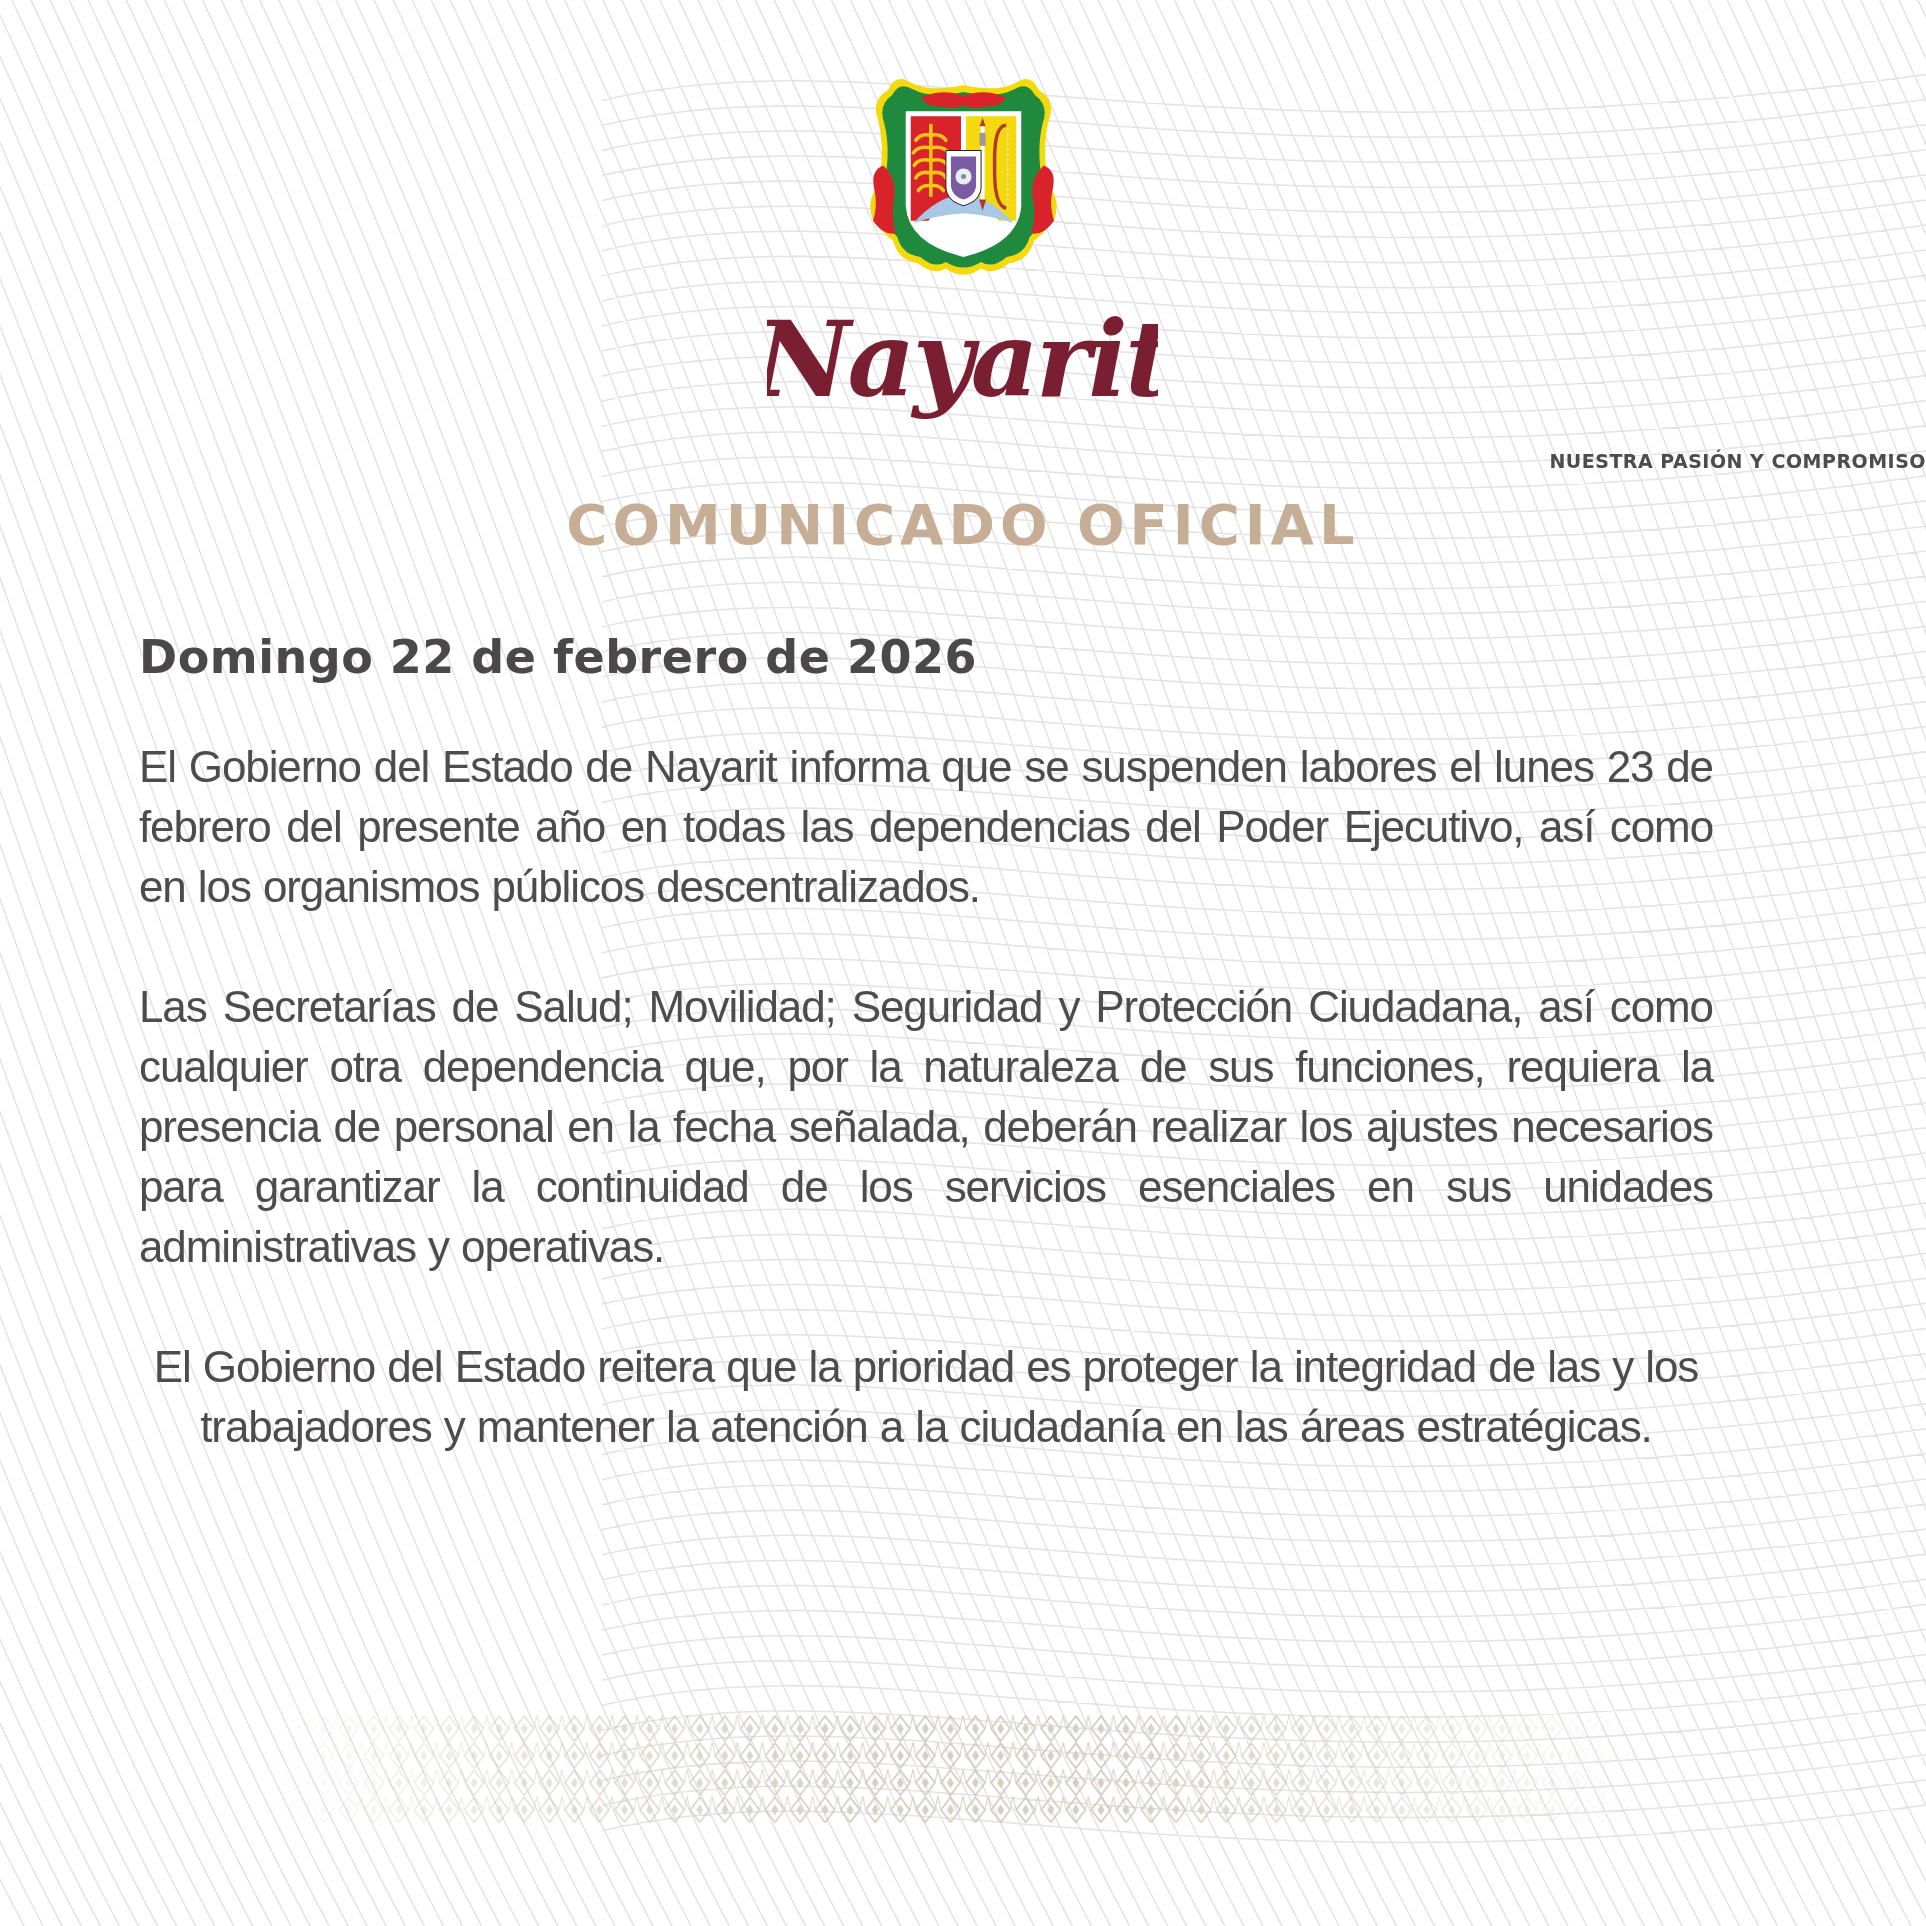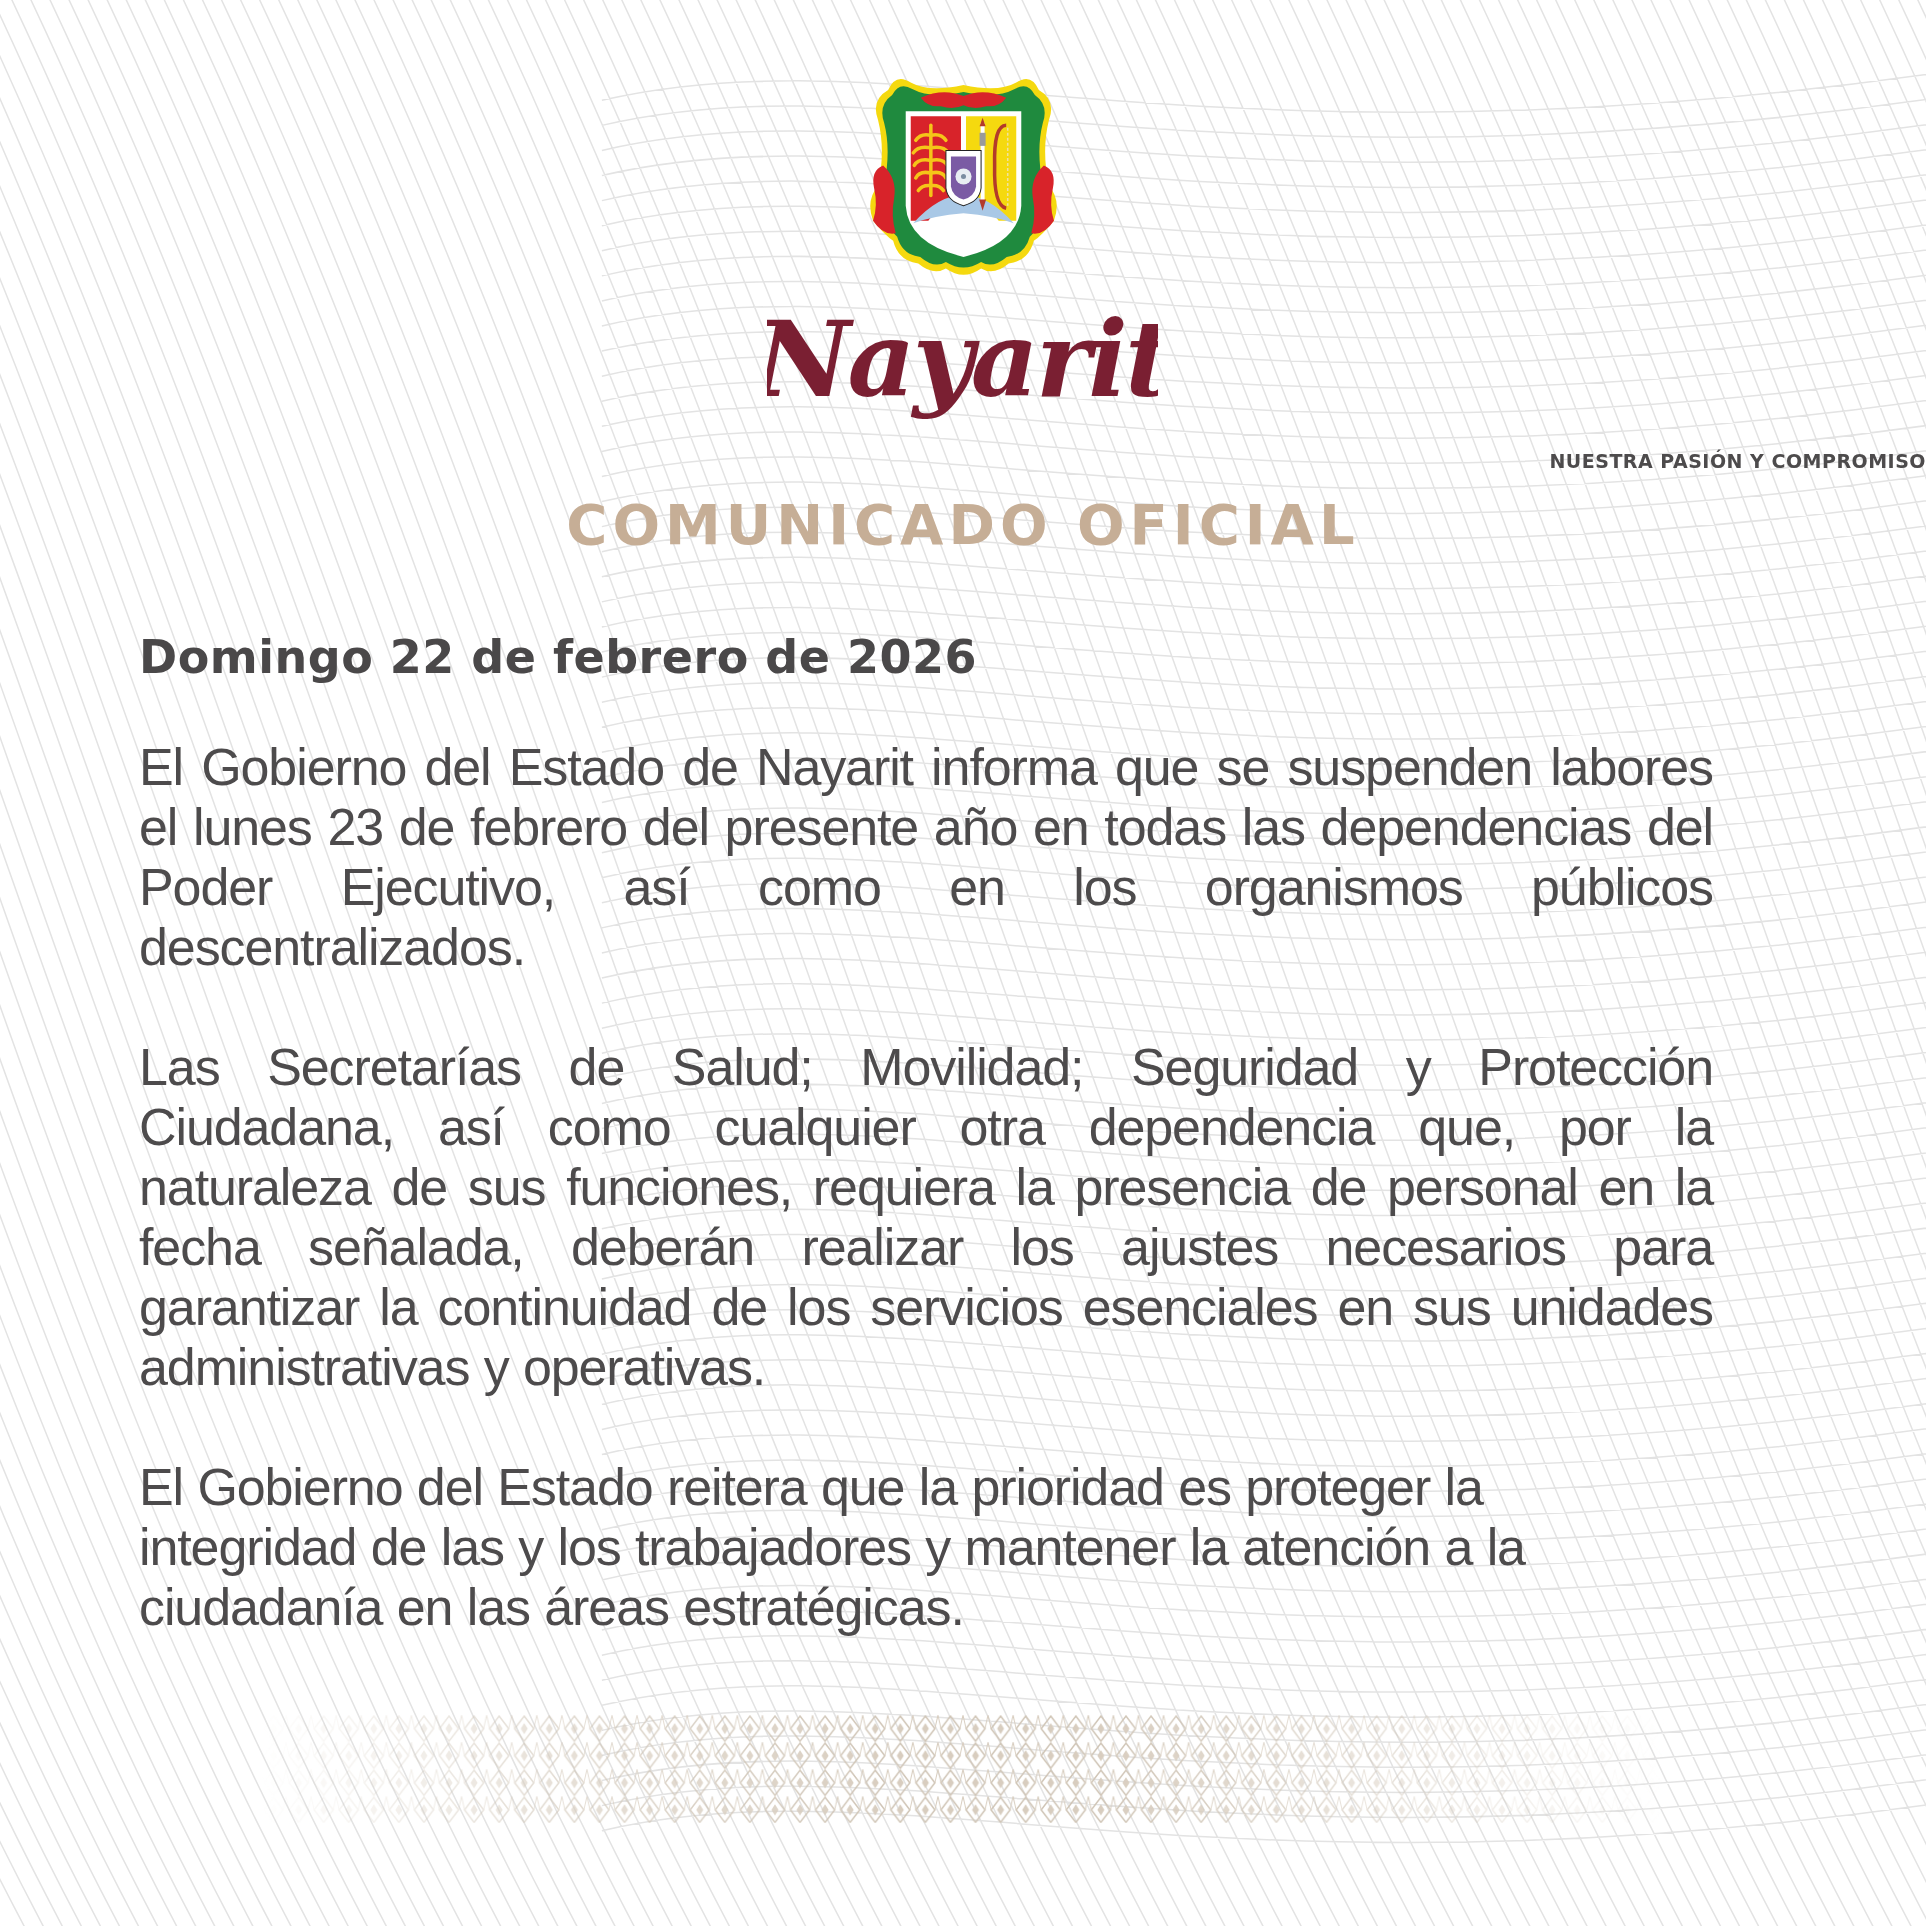--- a/index.html
+++ b/index.html
@@ -78,29 +78,29 @@
     .body-text {
       position: absolute;
       left: 139px;
       width: 1574px;
       top: 737px;
       z-index: 2;
     }
     .para {
       margin: 0 0 60px 0;
       font-family: "Liberation Sans", sans-serif;
-      font-size: 52px;
+      font-size: 44px;
       line-height: 60px;
       color: #4d4b4c;
       text-align: justify;
       letter-spacing: -1.1px;
       word-spacing: 1px;
     }
     .para.last {
-      text-align: left;
+      text-align: center;
     }
     .deco-band {
       position: absolute;
       left: 261px;
       top: 1715px;
       width: 1404px;
       height: 108px;
       z-index: 1;
       -webkit-mask-image: linear-gradient(to right, rgba(0,0,0,0) 0%, rgba(0,0,0,0.6) 20%, #000 45%, #000 60%, rgba(0,0,0,0.5) 80%, rgba(0,0,0,0) 100%);
       mask-image: linear-gradient(to right, rgba(0,0,0,0) 0%, rgba(0,0,0,0.6) 20%, #000 45%, #000 60%, rgba(0,0,0,0.5) 80%, rgba(0,0,0,0) 100%);

